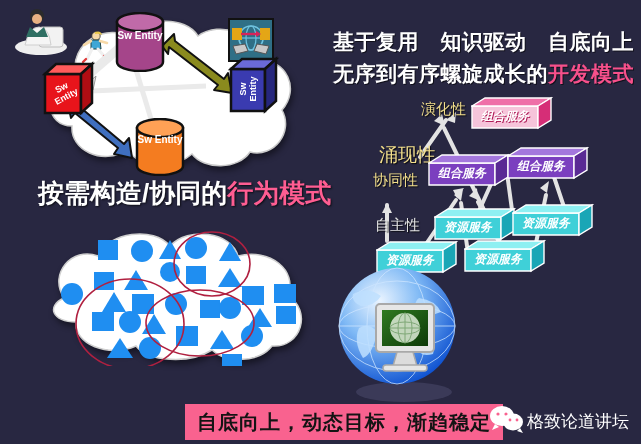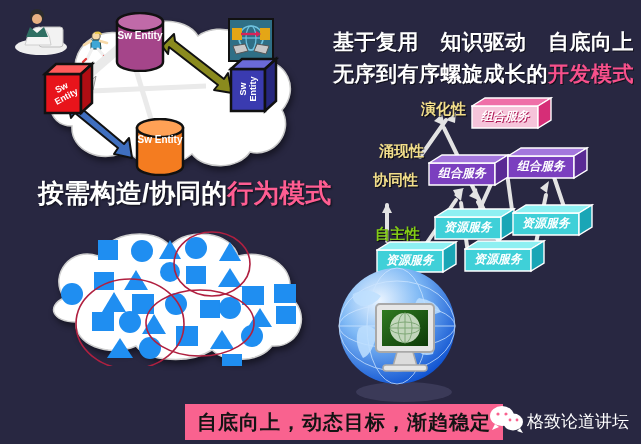--- a/index.html
+++ b/index.html
@@ -38,26 +38,26 @@
 
   
   .cloud{position:absolute;filter:drop-shadow(2px 4px 3px rgba(0,0,0,.45));}
 
   
   .box3d{position:absolute;}
 
   
   .prop-label{
     position:absolute;
-    font-weight:bold;
+    font-weight:normal;
     white-space:nowrap;
     text-shadow:1px 1px 1px rgba(0,0,0,.8);
   }
   .yellow{color:#f2de8b;}
-  .whitelbl{color:#84cc16;margin-top:9px;}
+  .whitelbl{color:#e5e5e5;}
 
   
   #banner{
     position:absolute;
     background:#f9628f;
     display:flex;align-items:center;justify-content:center;
   }
   #banner-text{
     color:#141414;font-weight:bold;white-space:nowrap;
     letter-spacing:1px;
@@ -237,21 +237,21 @@
       <path d="M187,98 l2,-12 l-9,7 z"></path>
       <path d="M194,80 l2,-12 l-9,8 z"></path>
       <path d="M97,103 l7,-10 l-11,2 z"></path>
       <path d="M101,106 l2,-12 l-9,6 z"></path>
       <path d="M118,105 l-1,-12 l-8,8 z"></path>
       <path d="M85,31 l-3,-12 l-8,7 z"></path>
     </g>
   </svg>
 
   <div class="prop-label yellow" style="left:421px;top:100px;font-size:15px;">演化性</div>
-  <div class="prop-label yellow" style="left:379px;top:142px;font-size:15px;">涌现性</div>
+  <div class="prop-label yellow" style="left:379px;top:142px;font-size:19px;">涌现性</div>
   <div class="prop-label yellow" style="left:373px;top:171px;font-size:15px;">协同性</div>
   <div class="prop-label whitelbl" style="left:375px;top:216px;font-size:15px;">自主性</div>
 
   <div class="box3d" style="left:471px;top:96px;width:82px;height:34px;">
     <svg width="82" height="34" viewBox="0 0 82 34">
       <path d="M1,10 h66 v22 h-66z" fill="#f6c4da" stroke="#ffffff" stroke-width="1.4"></path>
       <path d="M1,10 l13,-8 h66 l-13,8z" fill="#ef6fa8" stroke="#ffffff" stroke-width="1.4"></path>
       <path d="M67,10 l13,-8 v22 l-13,8z" fill="#d62e77" stroke="#ffffff" stroke-width="1.4"></path>
     </svg>
     <div class="abs nosel" style="left:1px;top:12px;width:66px;text-align:center;color:#ffffff;font-size:12px;font-weight:bold;font-style:italic;text-shadow:1px 1px 0 #b01e5a;">组合服务</div>

